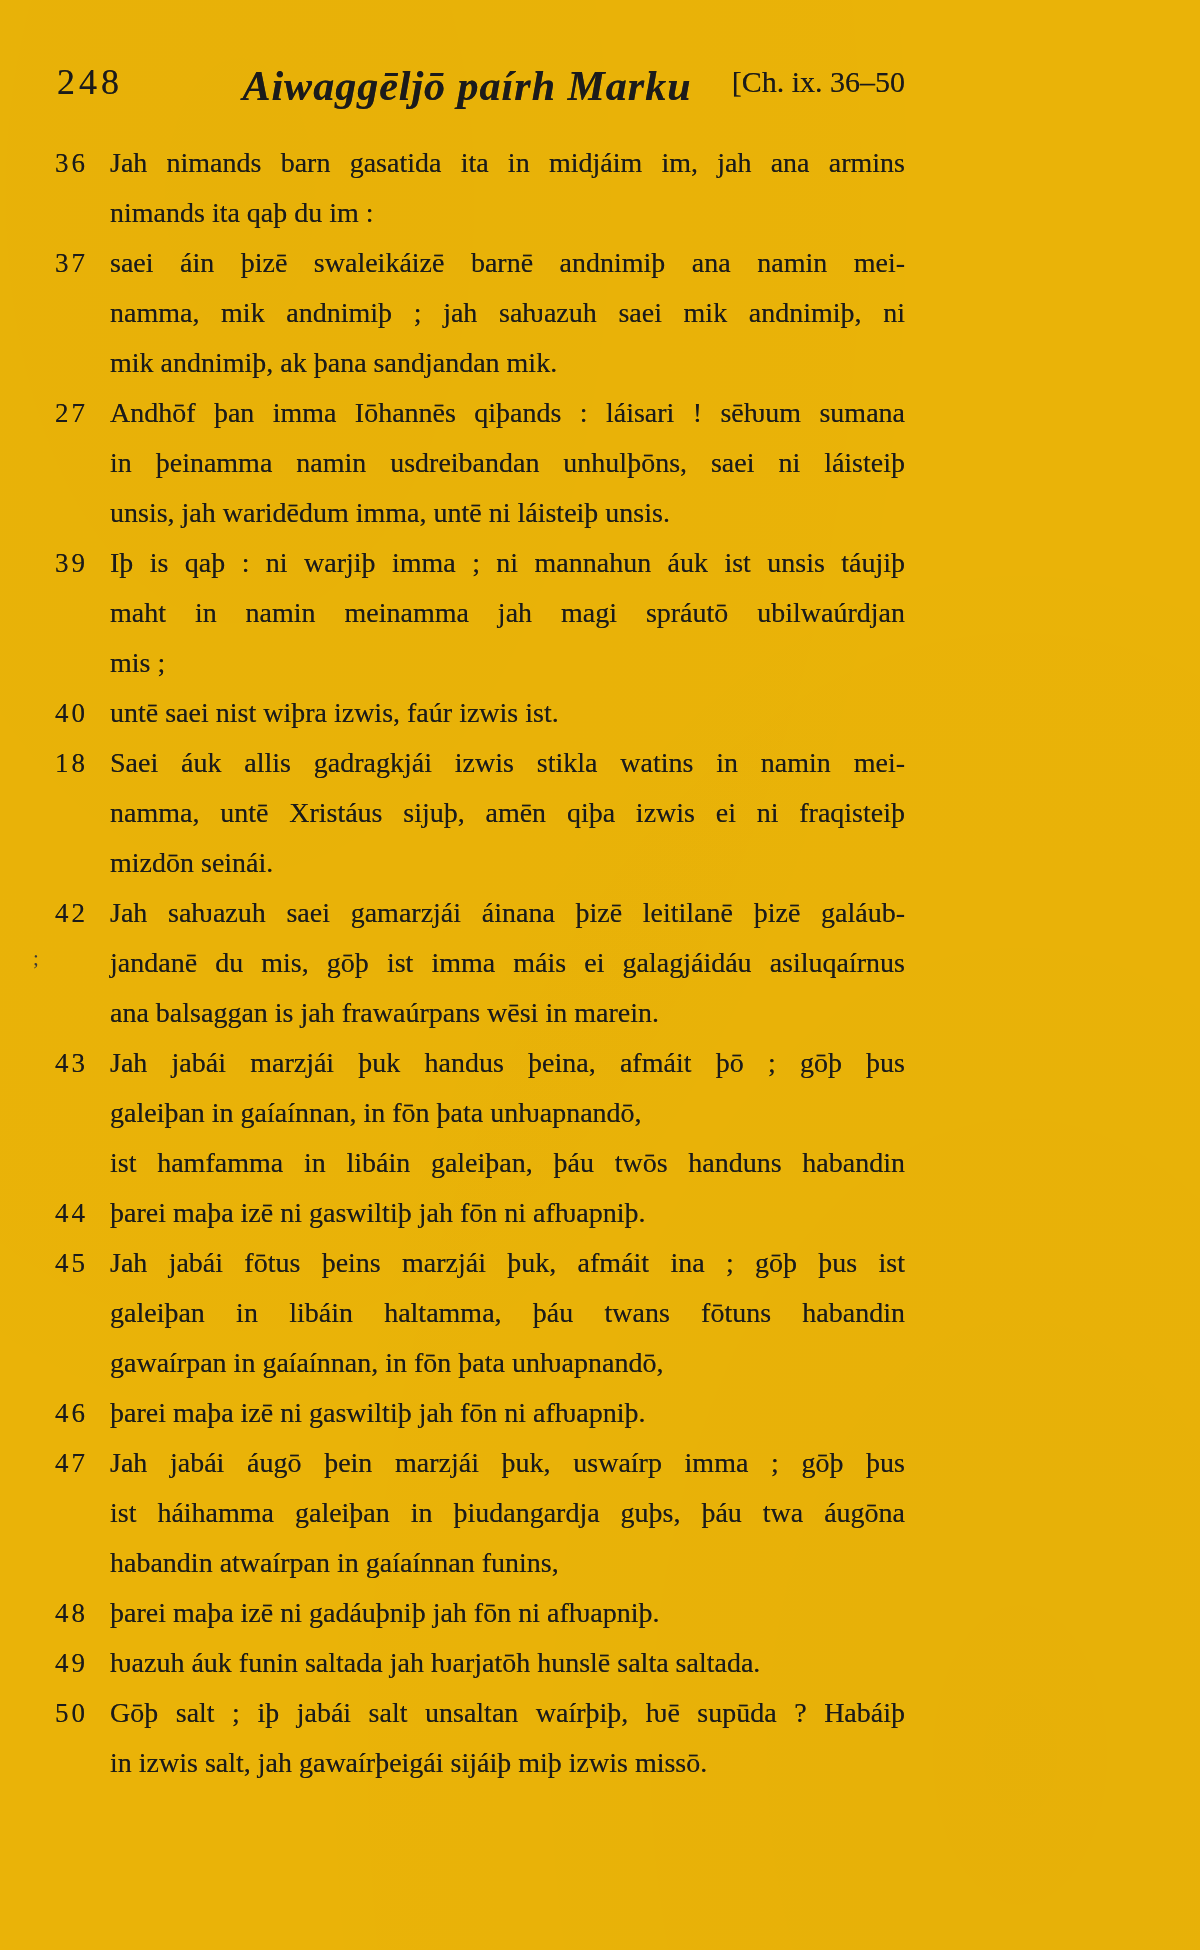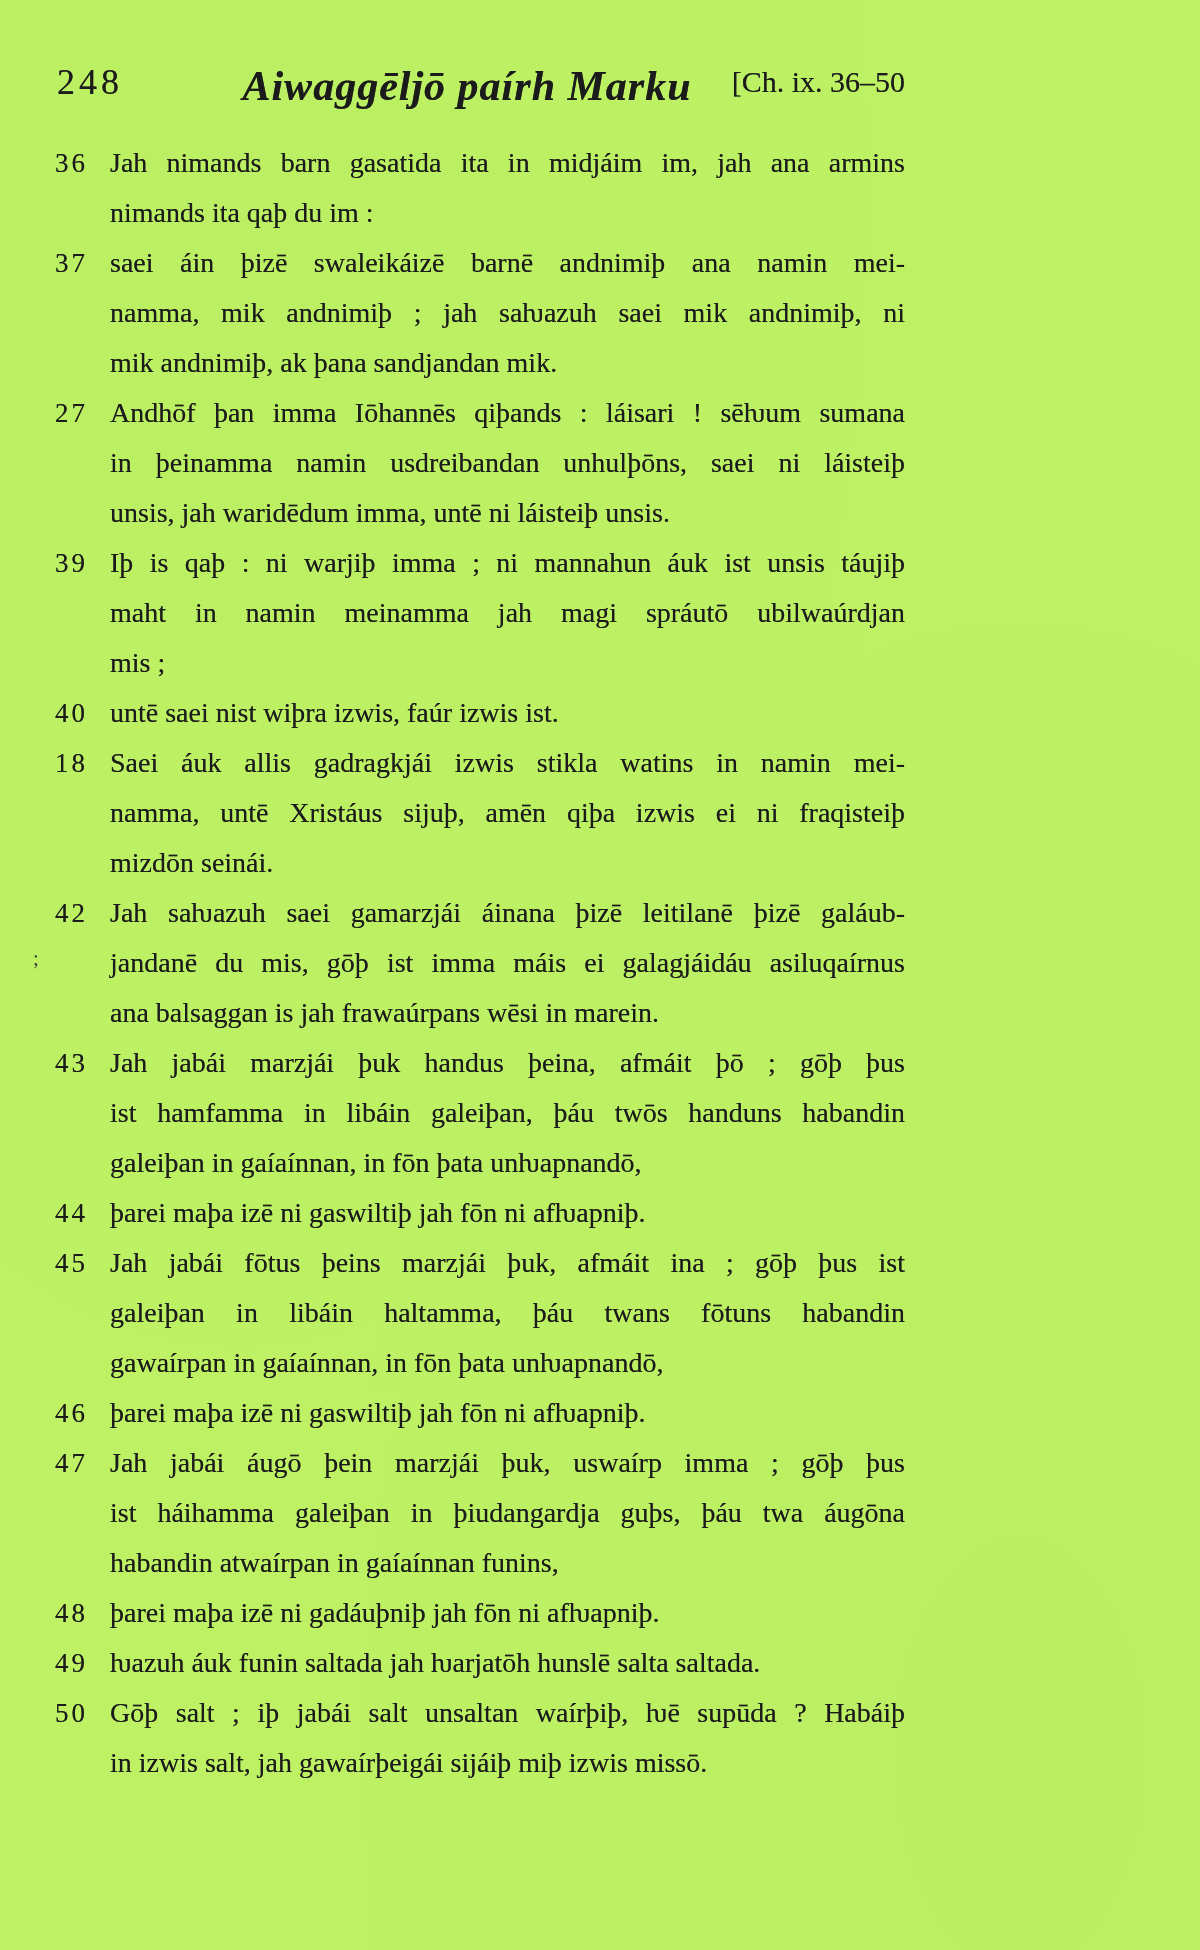--- a/index.html
+++ b/index.html
@@ -1,20 +1,20 @@
 <!DOCTYPE html>
 <html><head>
 <meta charset="utf-8">
 <style>
   html,body{margin:0;padding:0;}
   .page{
     position:relative;
     width:1200px;
     height:1950px;
-    background:#bef264;
+    background:#eab308;
     font-family:"Liberation Serif","DejaVu Serif",serif;
     color:#1b1b1b;
     overflow:hidden;
   }
   .texture{
     position:absolute;inset:0;
     background:
       radial-gradient(ellipse at 20% 10%, rgba(0,0,0,0.012), transparent 60%),
       radial-gradient(ellipse at 85% 90%, rgba(0,0,0,0.015), transparent 55%);
     pointer-events:none;
@@ -151,24 +151,24 @@
         <div class="ltext j">jandanē du mis, gōþ ist imma máis ei galagjáidáu asiluqaírnus</div>
       </div>
       <div class="line">
         <div class="ltext">ana balsaggan is jah frawaúrpans wēsi in marein.</div>
       </div>
       <div class="line">
         <span class="vnum">43</span>
         <div class="ltext j">Jah jabái marzjái þuk handus þeina, afmáit þō ; gōþ þus</div>
       </div>
       <div class="line">
+        <div class="ltext">galeiþan in gaíaínnan, in fōn þata unƕapnandō,</div>
+      </div>
+      <div class="line">
         <div class="ltext j">ist hamfamma in libáin galeiþan, þáu twōs handuns habandin</div>
-      </div>
-      <div class="line">
-        <div class="ltext">galeiþan in gaíaínnan, in fōn þata unƕapnandō,</div>
       </div>
       <div class="line">
         <span class="vnum">44</span>
         <div class="ltext">þarei maþa izē ni gaswiltiþ jah fōn ni afƕapniþ.</div>
       </div>
       <div class="line">
         <span class="vnum">45</span>
         <div class="ltext j">Jah jabái fōtus þeins marzjái þuk, afmáit ina ; gōþ þus ist</div>
       </div>
       <div class="line">

